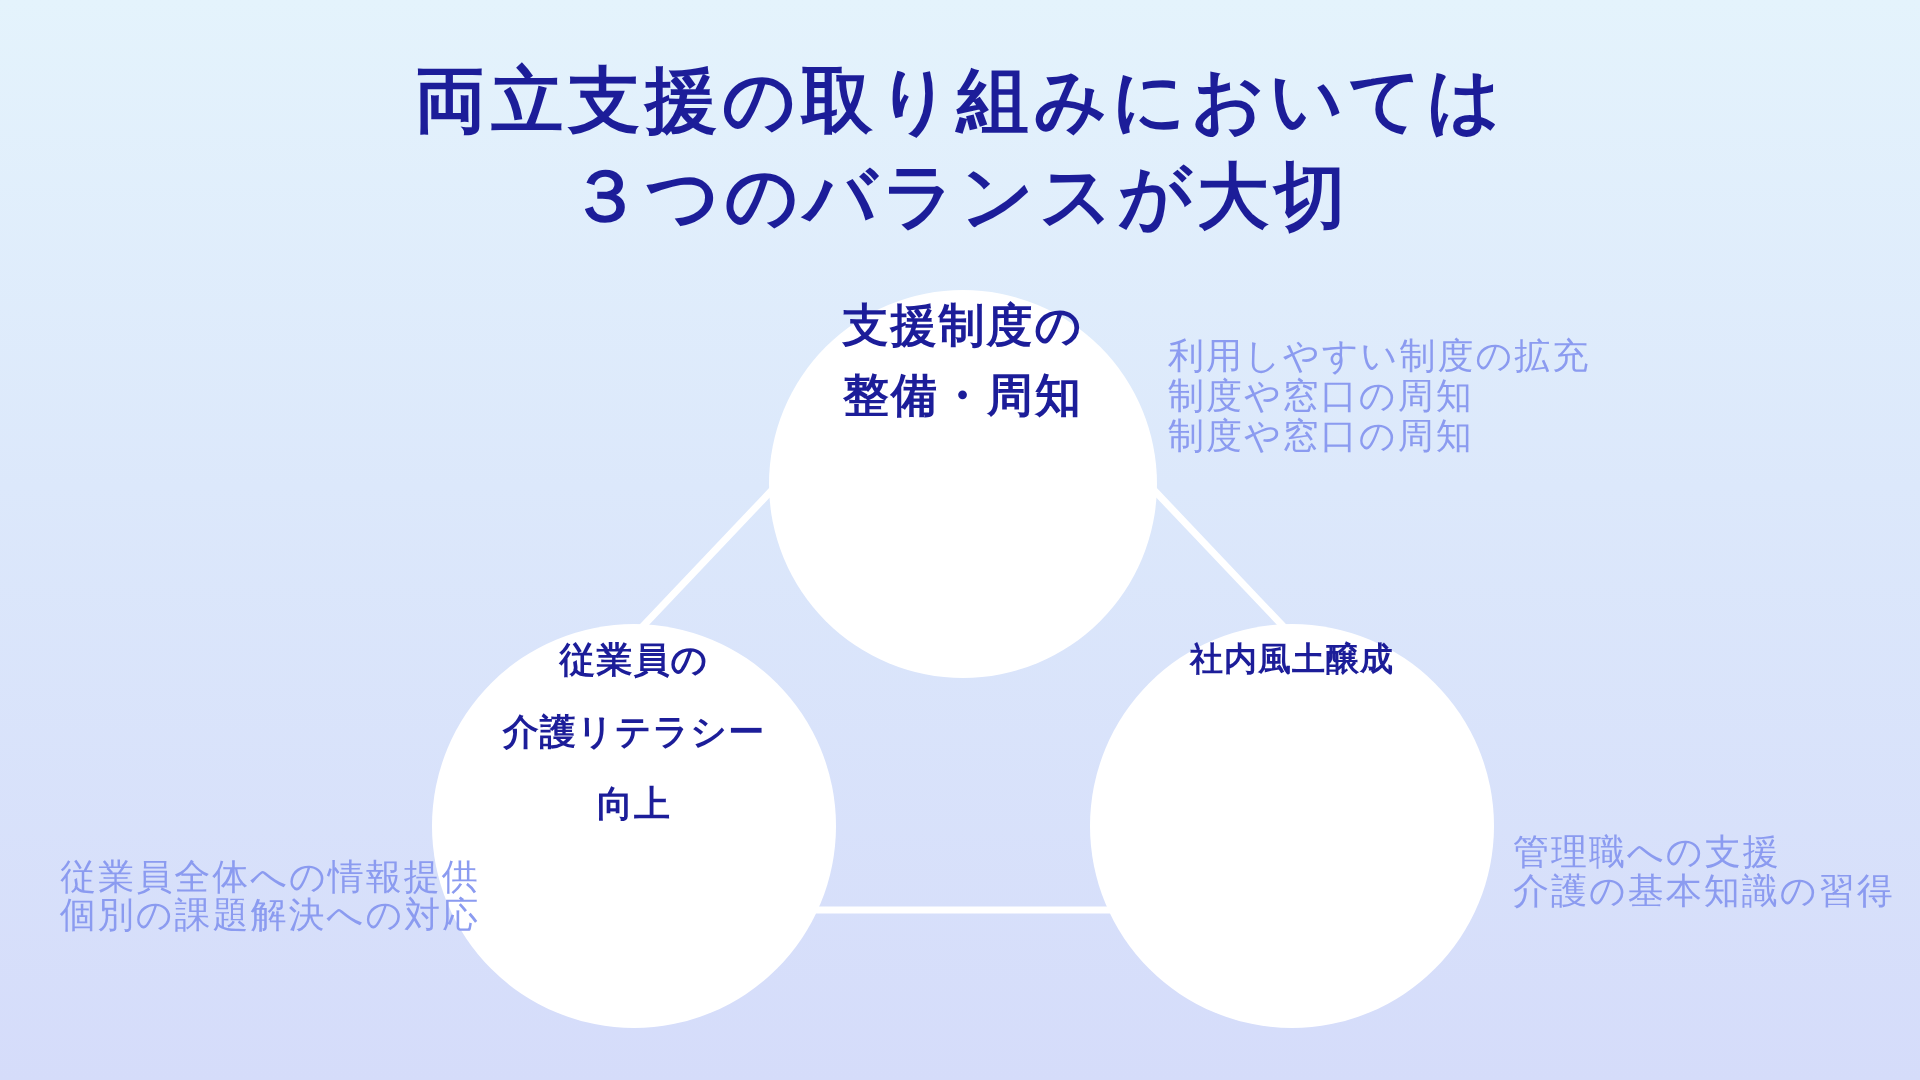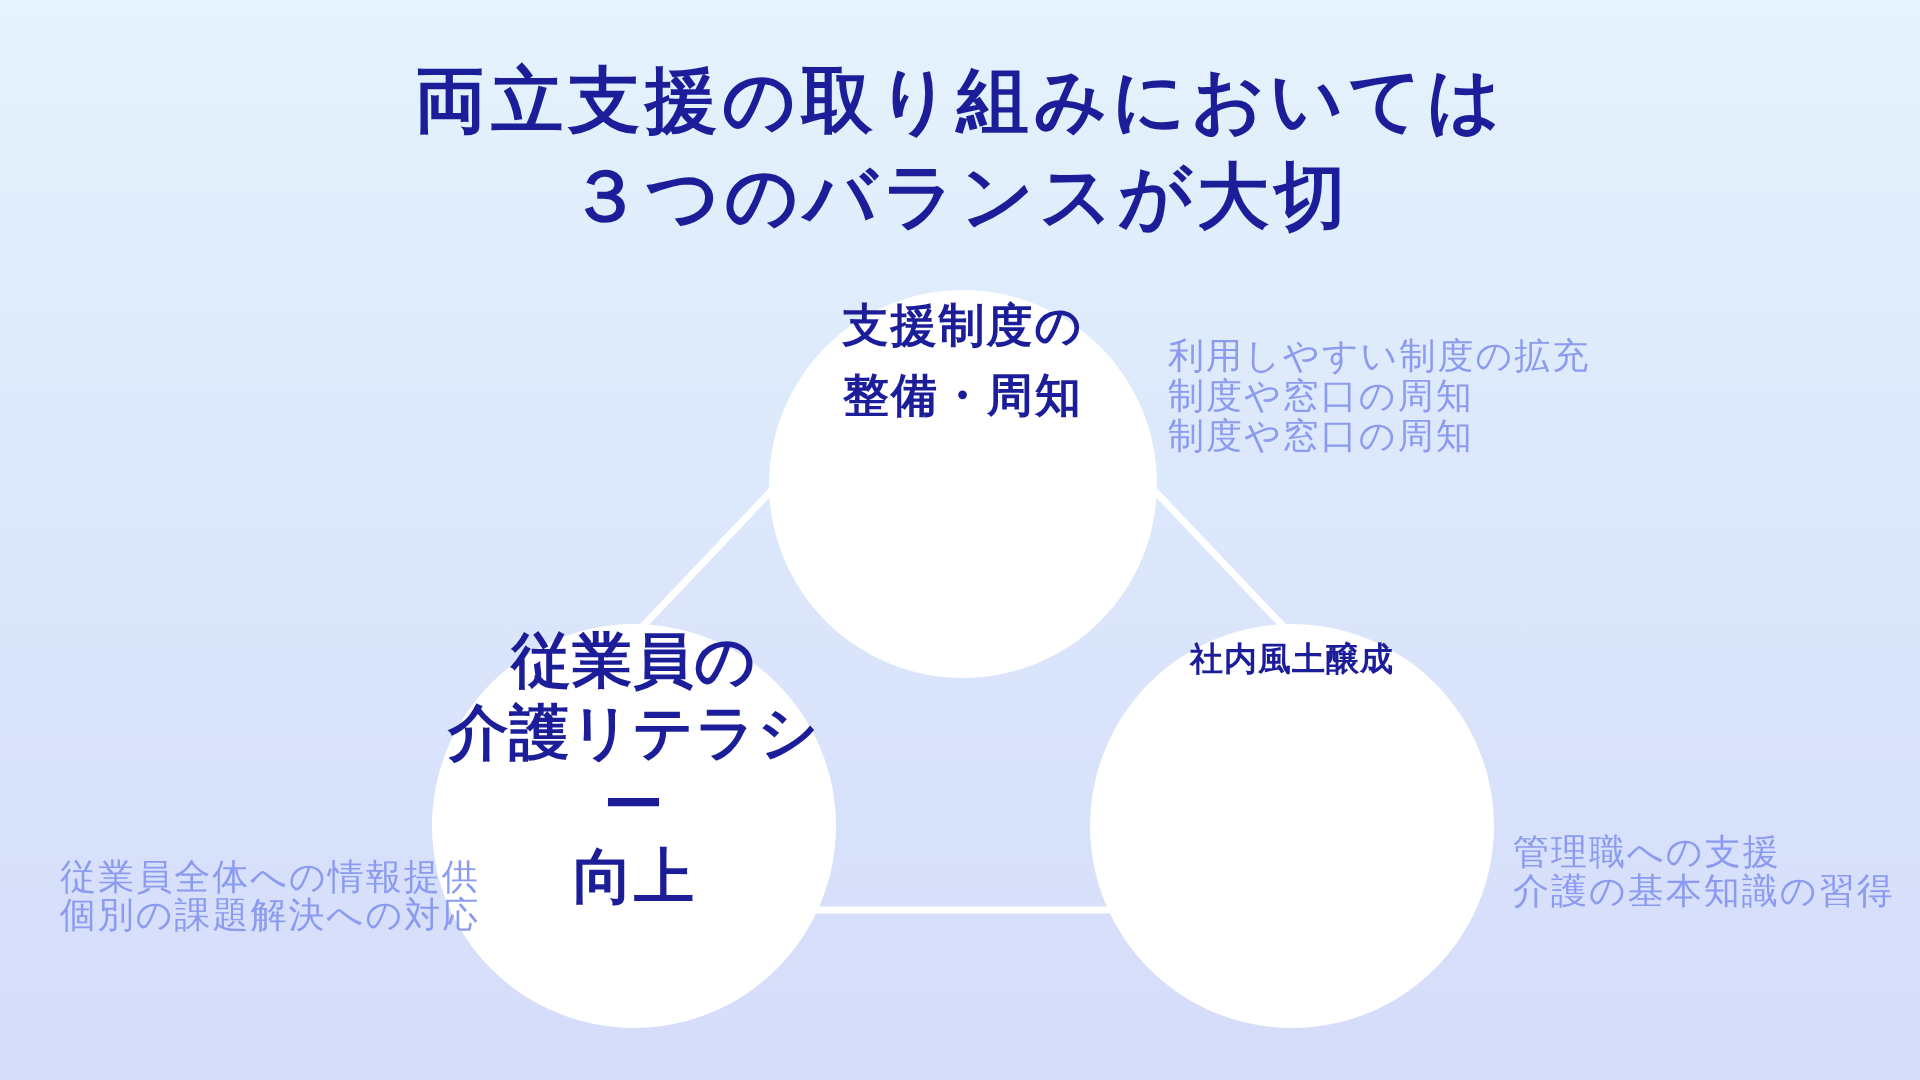--- a/index.html
+++ b/index.html
@@ -53,21 +53,21 @@
   }
   .circle-top{left:769px;top:290px;width:388px;height:388px;}
   .circle-left{left:432px;top:624px;width:404px;height:404px;}
   .circle-right{left:1090px;top:624px;width:404px;height:404px;}
   .circle-label{
     color:var(--heading);
     font-weight:bold;
     text-align:center;
   }
   .circle-top .circle-label{font-size:46px;line-height:70px;letter-spacing:2px;}
-  .circle-left .circle-label{font-size:60px;line-height:72px;letter-spacing:1px;}
+  .circle-left .circle-label{font-size:36px;line-height:72px;letter-spacing:1px;}
   .circle-right .circle-label{font-size:33px;line-height:70px;letter-spacing:1px;}
   .circle-label span{display:block;}
   .annotation{
     position:absolute;
     color:var(--annotation);
     font-size:36px;
     font-weight:500;
     line-height:40px;
     letter-spacing:2px;
     z-index:3;

